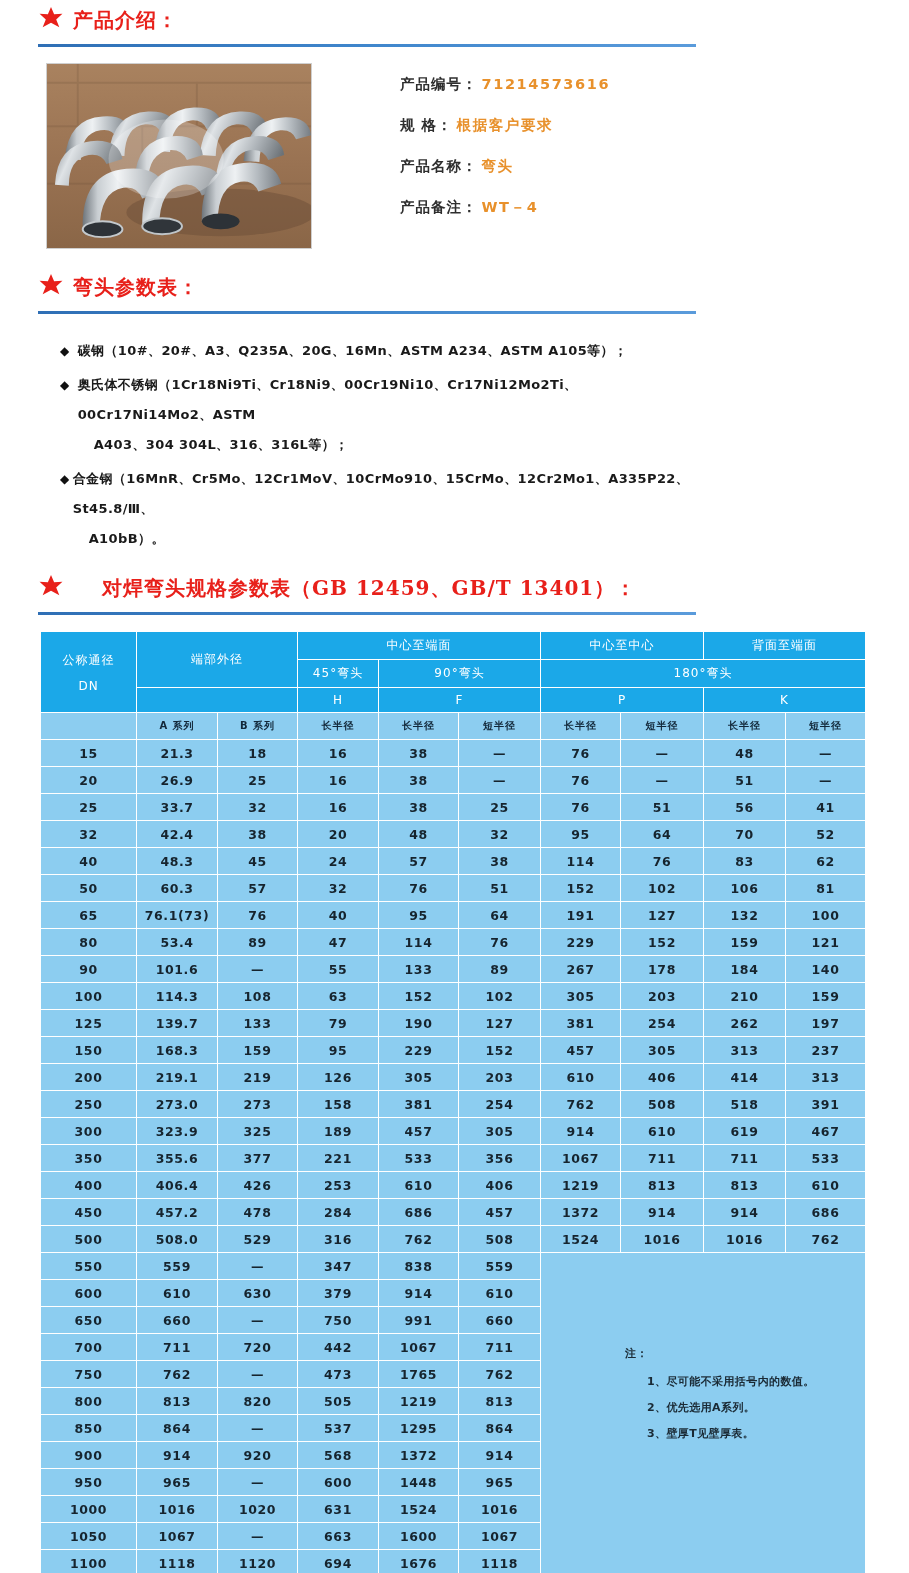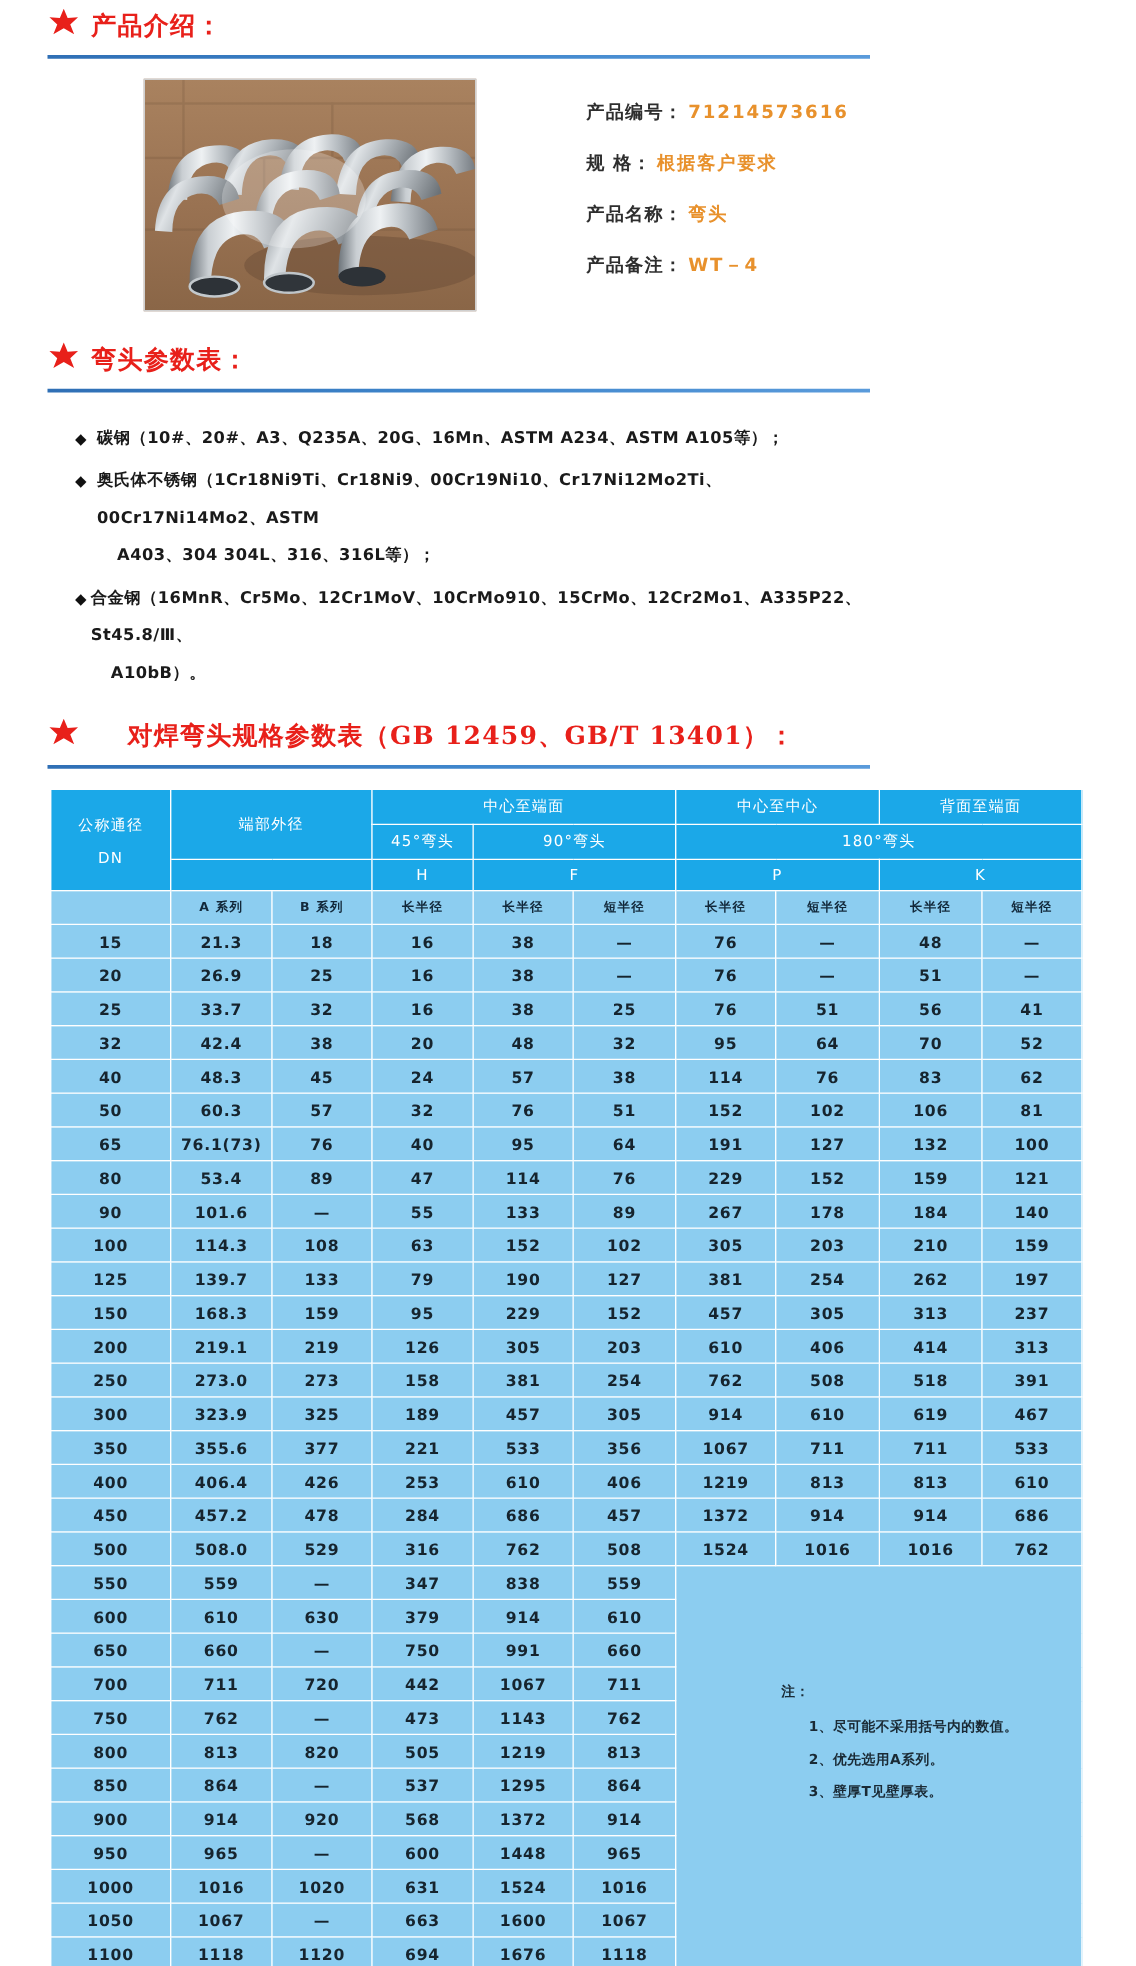--- a/index.html
+++ b/index.html
@@ -43,23 +43,23 @@
   }
   .rule {
     height: 3px;
     margin: 4px 38px 0 38px;
     background: linear-gradient(to right, #2f6fb5 0%, #3f86cc 50%, #5a9bdb 100%);
   }
 
   
   .intro {
     display: flex;
-    align-items: center;
+    align-items: flex-start;
     margin-top: 16px;
-    padding-left: 115px;
+    padding-left: 46px;
   }
   .prod-photo {
     width: 266px; height: 186px;
     flex: 0 0 auto;
     border: 1px solid #cfcfcf;
     position: relative;
     overflow: hidden;
     background: #9a7a5c;
   }
   .prod-photo svg { display:block; width:100%; height:100%; }
@@ -640,21 +640,21 @@
             <td>720</td>
             <td>442</td>
             <td>1067</td>
             <td>711</td>
           </tr>
           <tr>
             <td>750</td>
             <td>762</td>
             <td>—</td>
             <td>473</td>
-            <td>1143</td>
+            <td>1765</td>
             <td>762</td>
           </tr>
           <tr>
             <td>800</td>
             <td>813</td>
             <td>820</td>
             <td>505</td>
             <td>1219</td>
             <td>813</td>
           </tr>

